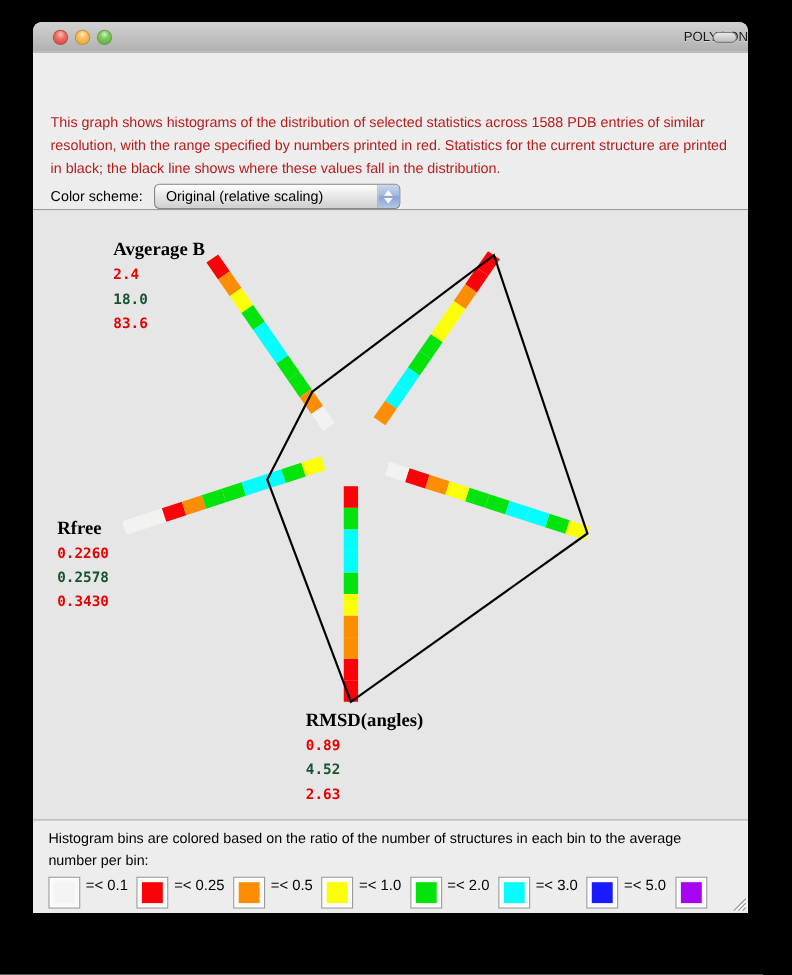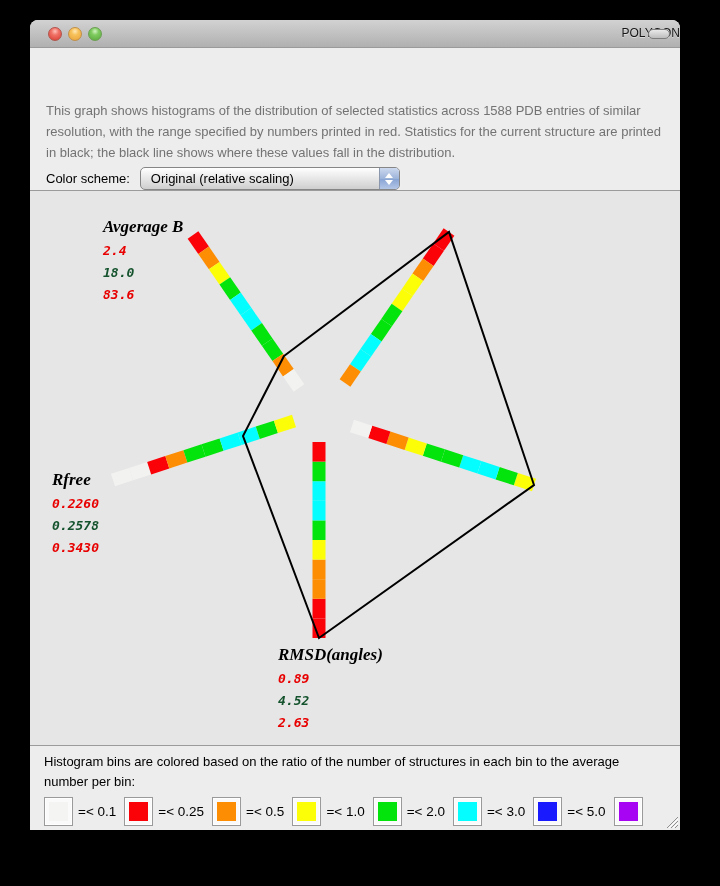--- a/index.html
+++ b/index.html
@@ -47,25 +47,25 @@
     display:flex; flex-direction:column; align-items:center; justify-content:flex-start;
     cursor:default;
   }
   .save-btn svg { display:block; }
   .save-label { font-size:11px; color:#0d0d0d; margin-top:1px; text-shadow:0 1px 0 rgba(255,255,255,0.35); }
   
   .upper {
     position:absolute; left:0; top:74px; width:100%; height:96px;
     background:#ededed; padding:6px 16px 0 16px;
   }
-  .desc { font-size:13px; line-height:21px; color:#737373; max-width:628px; }
+  .desc { font-size:13px; line-height:21px; color:#b91c1c; max-width:628px; }
   .scheme-row { margin-top:4px; display:flex; align-items:center; }
   .scheme-label { font-size:13px; color:#000; }
   .dropdown {
-    position:relative; margin-left:10px; width:260px; height:23px;
+    position:relative; margin-left:10px; width:224px; height:23px;
     border:1px solid #868686; border-radius:5px;
     background:linear-gradient(#ffffff,#cfcfcf);
     box-shadow:0 1px 1px rgba(255,255,255,0.6);
   }
   .dropdown .sel {
     position:absolute; left:10px; top:3px; font-size:13px; color:#000;
   }
   .stepper {
     position:absolute; right:0; top:0; bottom:0; width:20px;
     border-left:1px solid #8b97ad;
@@ -76,39 +76,39 @@
   .arr-up   { width:0; height:0; border-left:4px solid transparent; border-right:4px solid transparent; border-bottom:5px solid #ffffff; }
   .arr-down { width:0; height:0; border-left:4px solid transparent; border-right:4px solid transparent; border-top:5px solid #ffffff; }
   
   .plot {
     position:absolute; left:0; top:170px; width:100%; height:556px;
     background:#e6e6e6;
     border-top:1px solid #9b9b9b; border-bottom:1px solid #9b9b9b;
     overflow:hidden;
   }
   .plot svg { position:absolute; left:0; top:0; }
-  .labels { position:absolute; left:0; top:0; width:100%; height:100%;font-style:italic; }
+  .labels { position:absolute; left:0; top:0; width:100%; height:100%; }
   .axis-block { position:absolute; white-space:nowrap; }
   .axis-block .t {
     font-family:"Liberation Serif", serif; font-weight:bold;
     font-size:17px; color:#000; margin-bottom:3px;
   }
   .axis-block .v {
     font-family:"DejaVu Sans Mono", monospace; font-weight:bold;
     font-size:13px; line-height:22px; color:#14532d;
   }
   .axis-block .v.red { color:#e80000; }
   
   .bottom {
     position:absolute; left:0; top:726px; width:100%; height:84px;
     background:#ededed; padding:6px 14px 15px 14px;
   }
   .legend-text { font-size:13px; line-height:20px; color:#000; max-width:608px; }
   .legend-row { margin-top:5px; display:flex; align-items:center; }
-  .bin { display:flex; align-items:center; }
+  .bin { display:flex; }
   .swatch {
     width:29px; height:29px; border:1px solid #9a9a9a; background:#fafafa;
     display:flex; align-items:center; justify-content:center;
     box-shadow:inset 0 0 0 1px #ffffff;
   }
   .swatch i { display:block; width:19px; height:19px; }
   .bin-label { font-size:13.5px; color:#000; margin:0 8px 0 5px; }
   .grip {
     position:absolute; right:2px; bottom:2px; width:13px; height:13px;
   }

